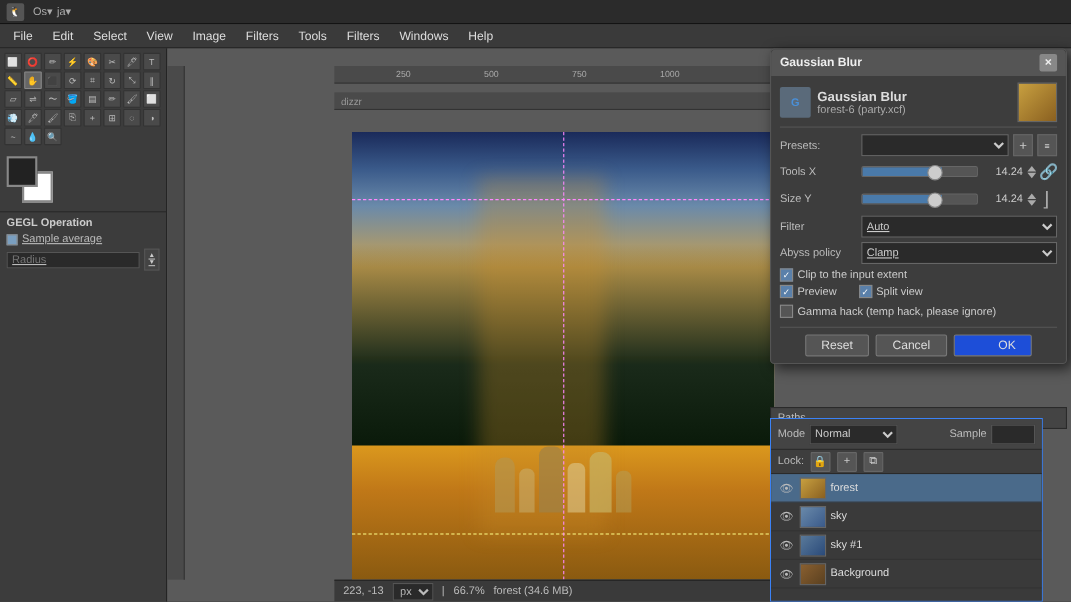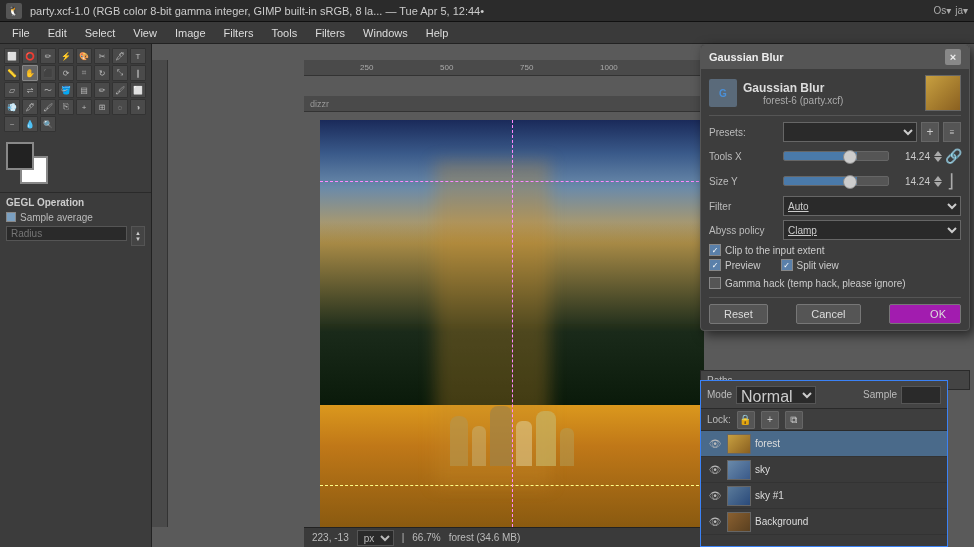--- a/index.html
+++ b/index.html
@@ -111,21 +111,21 @@
     }
     .swatch-container { position: relative; width: 44px; height: 44px; }
 
     #tool-options {
       padding: 4px 6px;
       border-top: 1px solid #2a2a2a;
       font-size: 10px;
       color: #bbb;
     }
     .option-label { font-weight: bold; margin-bottom: 4px; color: #ccc; }
-    .option-row { display: flex; align-items: flex-start; gap: 4px; margin-bottom: 3px; }
+    .option-row { display: flex; align-items: center; gap: 4px; margin-bottom: 3px; text-decoration: underline; }
     .option-checkbox { width: 10px; height: 10px; background: #555; border: 1px solid #888; }
     .option-checked { background: #7a9fc0; }
     .option-input {
       background: #2a2a2a;
       border: 1px solid #555;
       color: #ccc;
       padding: 1px 4px;
       font-size: 10px;
       width: 80px;
     }
@@ -266,21 +266,21 @@
       padding-bottom: 4px; border-bottom: 1px solid #555;
     }
     .dialog-filter-icon {
       width: 28px; height: 28px;
       background: #5a6a7a;
       border-radius: 2px;
       display: flex; align-items: center; justify-content: center;
       font-size: 10px; font-weight: bold; color: #4a90d9;
     }
     .dialog-filter-title { font-size: 12px; font-weight: bold; color: #ddd; }
-    .dialog-filter-subtitle { font-size: 10px; color: #aaa; margin-left: 20px; }
+    .dialog-filter-subtitle { font-size: 10px; color: #aaa; }
     .dialog-thumbnail {
       width: 36px; height: 36px;
       background: linear-gradient(135deg, #c8a040, #8a6020);
       border: 1px solid #666;
       margin-left: auto;
     }
 
     .dialog-row {
       display: flex; align-items: center;
       margin-bottom: 4px; gap: 4px;
@@ -363,50 +363,50 @@
     }
     .dialog-checkbox.checked { background: #5a80aa; }
     .dialog-checkbox.checked::after { content: '✓'; font-size: 8px; color: #fff; }
     .dialog-checkbox-label { font-size: 10px; color: #ccc; }
 
     .dialog-two-col {
       display: flex; gap: 8px; margin-bottom: 3px;
     }
 
     .dialog-buttons {
-      display: flex; gap: 6px; justify-content: space-between;
+      display: flex; gap: 6px; justify-content: center;
       margin-top: 8px; padding-top: 6px; border-top: 1px solid #555;
     }
     .dialog-btn {
       padding: 3px 14px;
       background: #555; border: 1px solid #777; color: #ddd;
       font-size: 11px; border-radius: 2px; cursor: pointer;
     }
-    .dialog-btn-ok { background: #a21caf; padding-left: 40px; }
+    .dialog-btn-ok { background: #1d4ed8; padding-left: 40px; }
 
     
     #layers-panel {
       position: absolute;
       left: 700px;
       top: 380px;
       width: 248px;
       bottom: 0;
       background: #3c3c3c;
       border: 1px solid #3b82f6;
       display: flex; flex-direction: column;
     }
     #layers-toolbar {
       height: 28px;
       background: #444;
       display: flex; align-items: center; padding: 0 6px; gap: 4px;
       border-bottom: 1px solid #2a2a2a;
     }
     .layers-mode-select {
       background: #2a2a2a; border: 1px solid #555; color: #ccc;
-      font-size: 16px; height: 18px; width: 80px;
+      font-size: 10px; height: 18px; width: 80px;
     }
     .layers-opacity-label { font-size: 10px; color: #bbb; }
     .layers-opacity-input {
       width: 40px; background: #2a2a2a; border: 1px solid #555; color: #ccc;
       font-size: 10px; height: 18px; text-align: right;
     }
 
     #layers-lock-row {
       height: 22px;
       background: #3e3e3e;
@@ -450,34 +450,33 @@
       border: 1px solid #2a2a2a;
       font-size: 10px; color: #bbb;
     }
 
     
     .ruler-container {
       position: relative; height: 100%; display: flex; align-items: center;
     }
 
     #top-bar-indicator {
-      position: absolute; top: 52px; left: 152px;
+      position: absolute; top: 40px; left: 152px;
       height: 16px; background: #4a4a4a;
       border-bottom: 1px solid #333;
       width: calc(700px - 152px);
       display: flex; align-items: center;
     }
     .breadcrumb-text { font-size: 9px; color: #999; padding: 0 6px; }
   </style>
 </head>
 <body>
 
 <div id="titlebar">
   <div class="window-icon">🐧</div>
-  <span class="title-text">party.xcf-1.0 (RGB color 8-bit gamma integer, GIMP built-in sRGB, 8 la... — Tue Apr 5, 12:44•</span>
   <div class="title-buttons">
     <span style="font-size:10px;color:#aaa;">Os▾</span>
     <span style="font-size:10px;color:#aaa;">ja▾</span>
   </div>
 </div>
 
 <div id="menubar">
   <div class="menu-item">File</div>
   <div class="menu-item">Edit</div>
   <div class="menu-item">Select</div>

